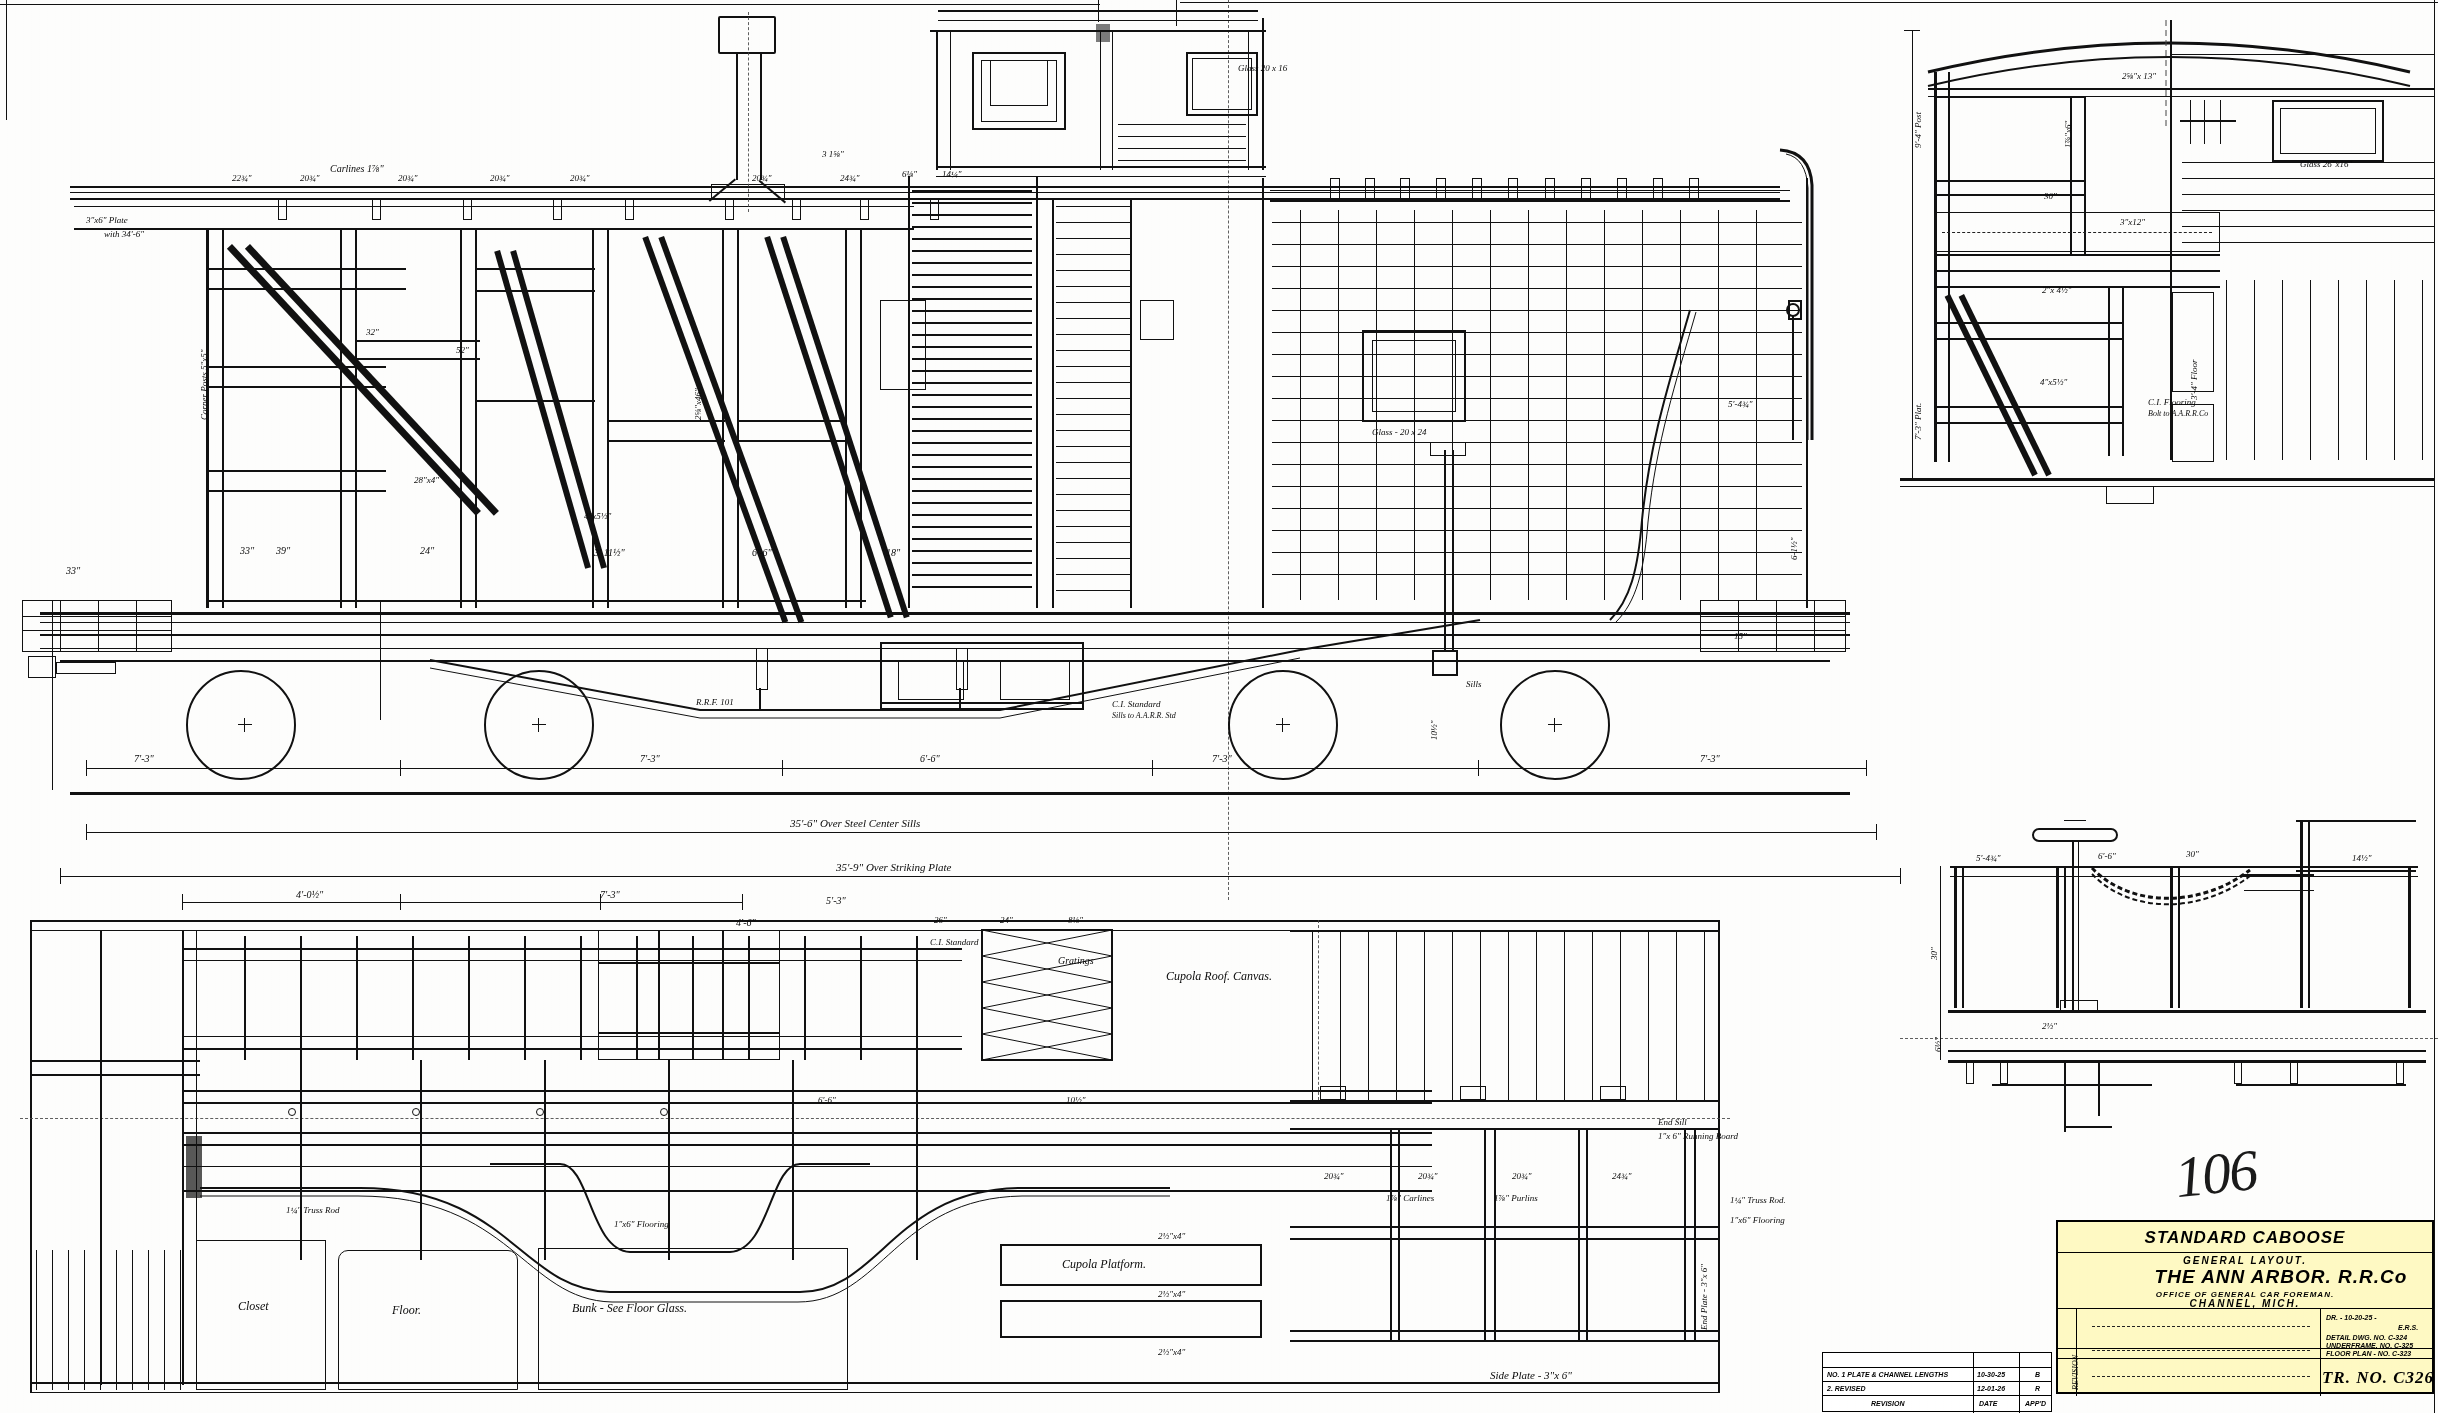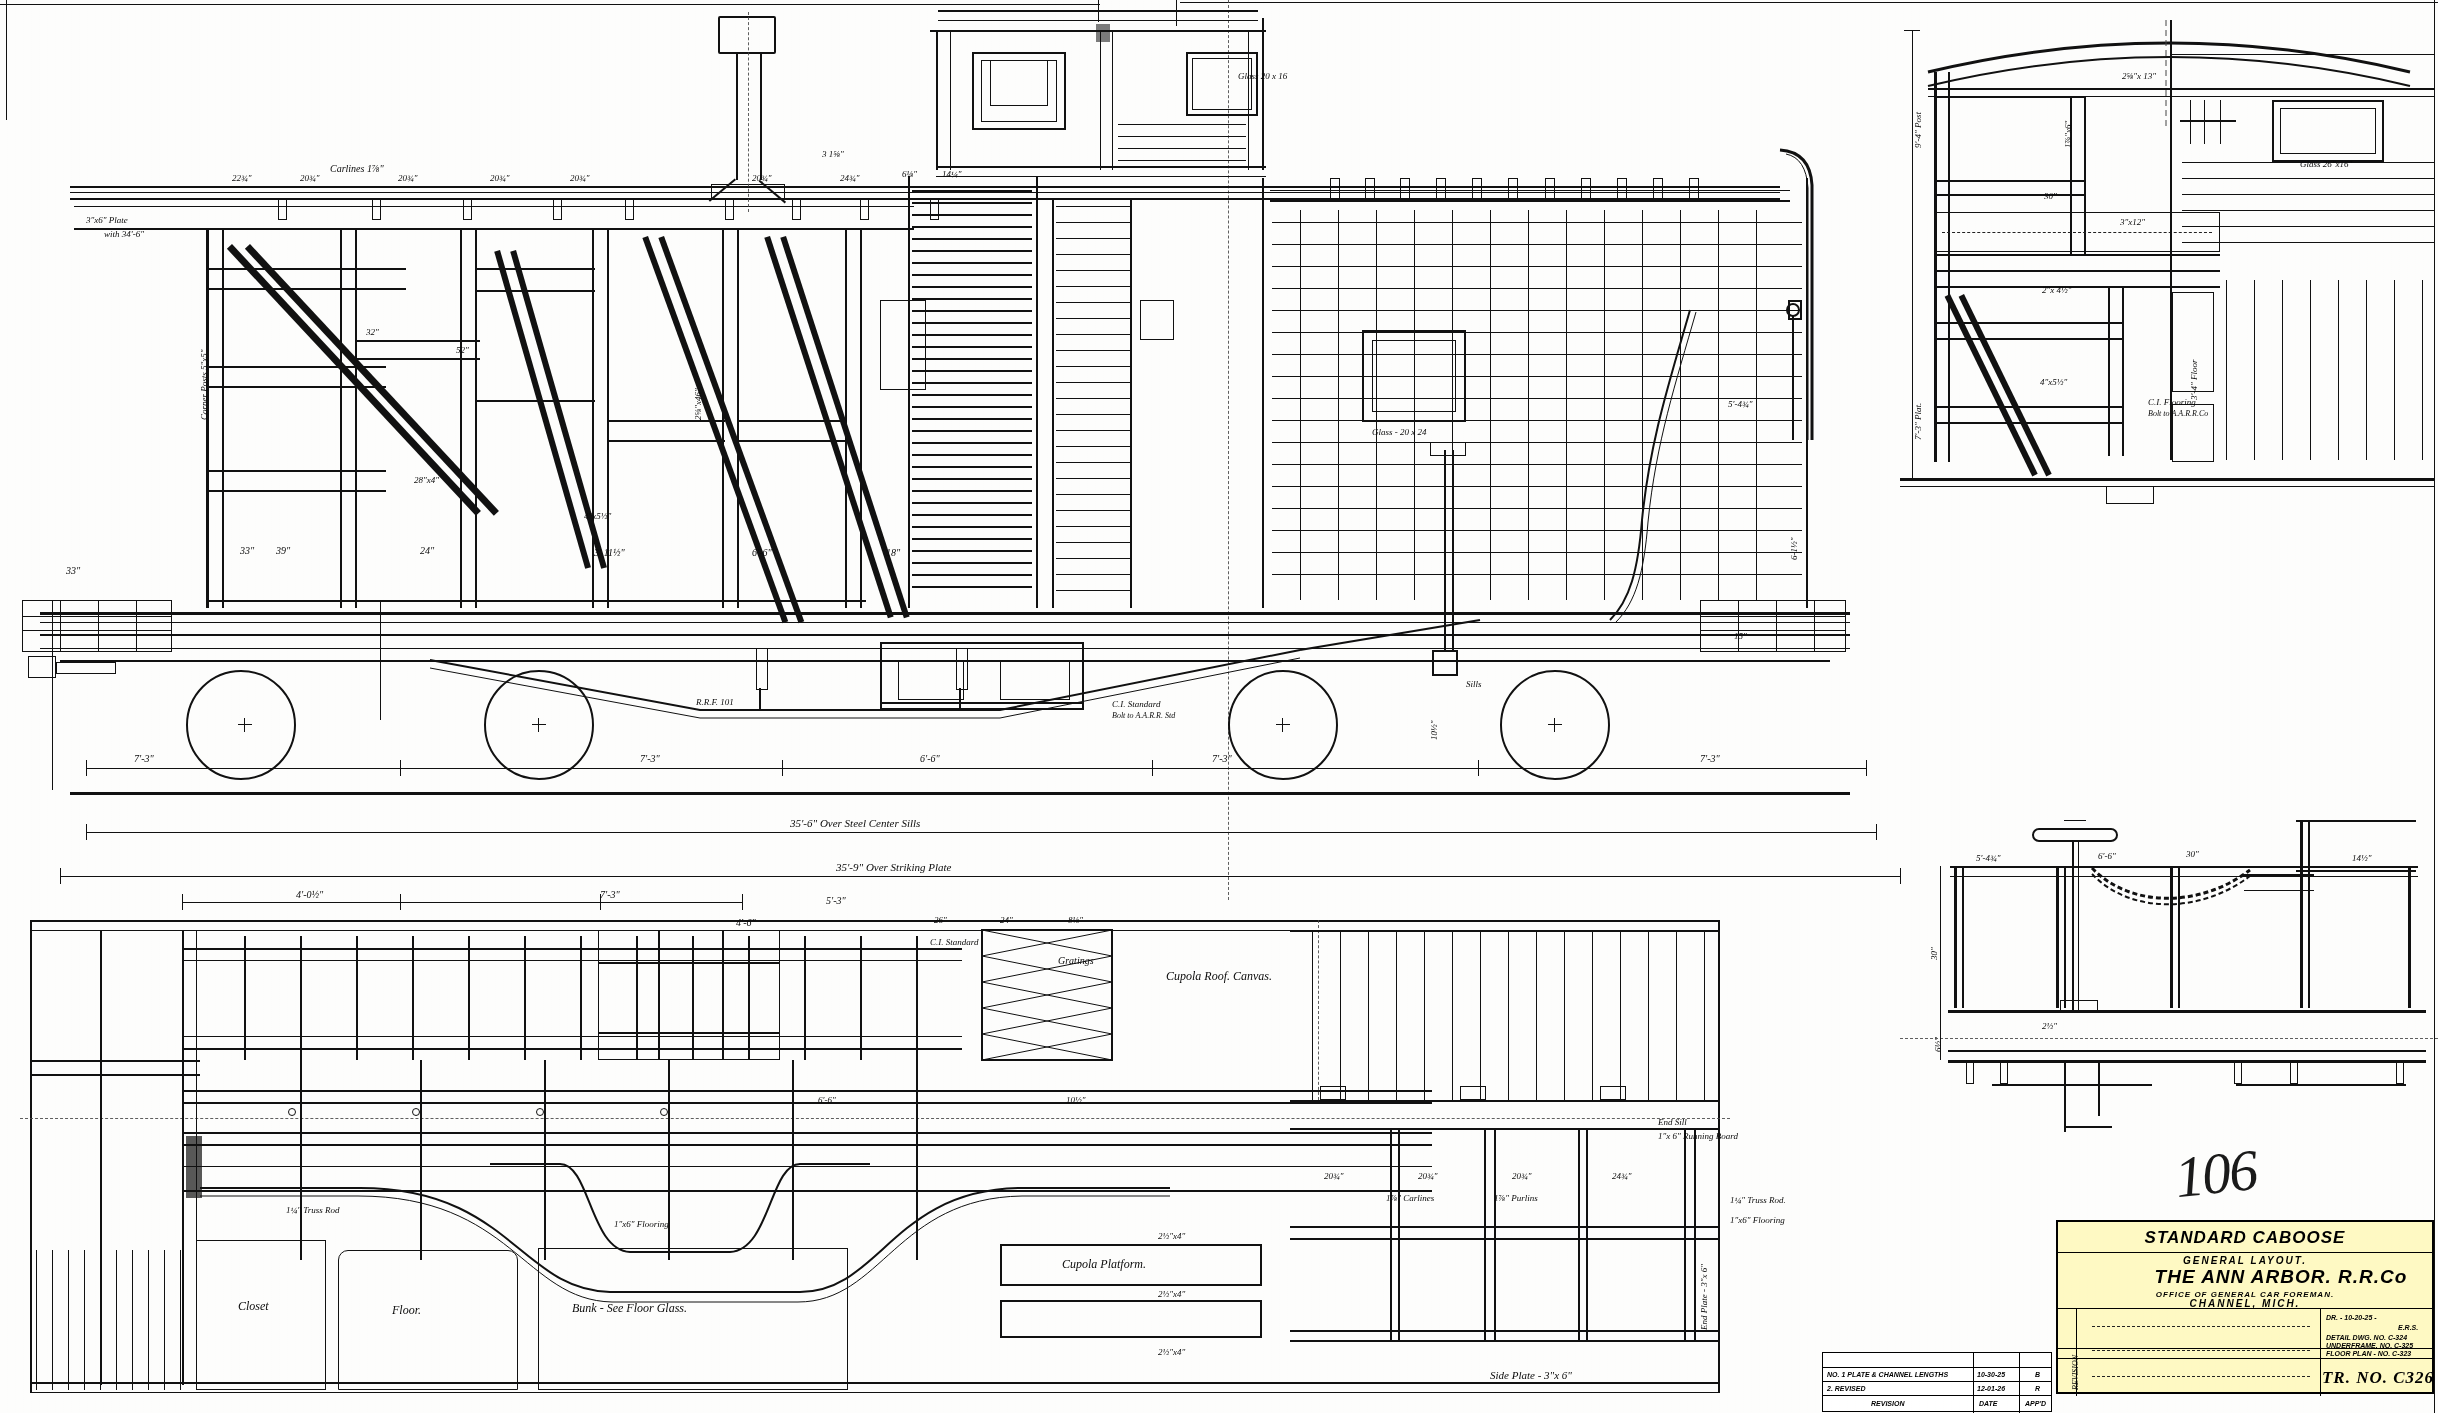--- a/index.html
+++ b/index.html
@@ -405,39 +405,39 @@
     <div class="t t9" style="left:398px;top:174px;">20¾"</div>
     <div class="t t9" style="left:490px;top:174px;">20¾"</div>
     <div class="t t9" style="left:570px;top:174px;">20¾"</div>
     <div class="t t9" style="left:752px;top:174px;">20¾"</div>
     <div class="t t9" style="left:840px;top:174px;">24¾"</div>
 
     <div class="t t9" style="left:822px;top:150px;">3  1⅝"</div>
     <div class="t t9" style="left:902px;top:170px;">6⅛"</div>
     <div class="t t9" style="left:942px;top:170px;">14¼"</div>
 
-    <div class="t t9" style="left:1238px;top:72px;">Glass 20 x 16</div>
+    <div class="t t9" style="left:1238px;top:64px;">Glass 20 x 16</div>
     <div class="t t9" style="left:1372px;top:428px;">Glass - 20 x 24</div>
 
     <div class="t t10" style="left:240px;top:546px;">33"</div>
     <div class="t t10" style="left:66px;top:566px;">33"</div>
     <div class="t t10" style="left:276px;top:546px;">39"</div>
     <div class="t t10" style="left:420px;top:546px;">24"</div>
     <div class="t t10" style="left:594px;top:548px;">3'  11½"</div>
     <div class="t t10" style="left:752px;top:548px;">6'-6"</div>
     <div class="t t10" style="left:886px;top:548px;">18"</div>
     <div class="t t9" style="left:414px;top:476px;">28"x4"</div>
     <div class="t t9" style="left:584px;top:512px;">4"x5½"</div>
     <div class="t t9 rot" style="left:694px;top:420px;">2⅝"x46"</div>
     <div class="t t9" style="left:366px;top:328px;">32"</div>
     <div class="t t9" style="left:456px;top:346px;">52"</div>
 
     <div class="t t9" style="left:696px;top:698px;">R.R.F. 101</div>
     <div class="t t9" style="left:1112px;top:700px;">C.I. Standard</div>
-    <div class="t t8" style="left:1112px;top:712px;">Bolt to A.A.R.R. Std</div>
+    <div class="t t8" style="left:1112px;top:712px;">Sills to A.A.R.R. Std</div>
     <div class="t t9" style="left:1466px;top:680px;">Sills</div>
     <div class="t t9 rot" style="left:1430px;top:740px;">10½"</div>
 
     <div class="t t10" style="left:134px;top:754px;">7'-3"</div>
     <div class="t t10" style="left:640px;top:754px;">7'-3"</div>
     <div class="t t10" style="left:920px;top:754px;">6'-6"</div>
     <div class="t t10" style="left:1212px;top:754px;">7'-3"</div>
     <div class="t t10" style="left:1700px;top:754px;">7'-3"</div>
 
     <div class="t t11" style="left:790px;top:818px;">35'-6"  Over Steel Center Sills</div>

